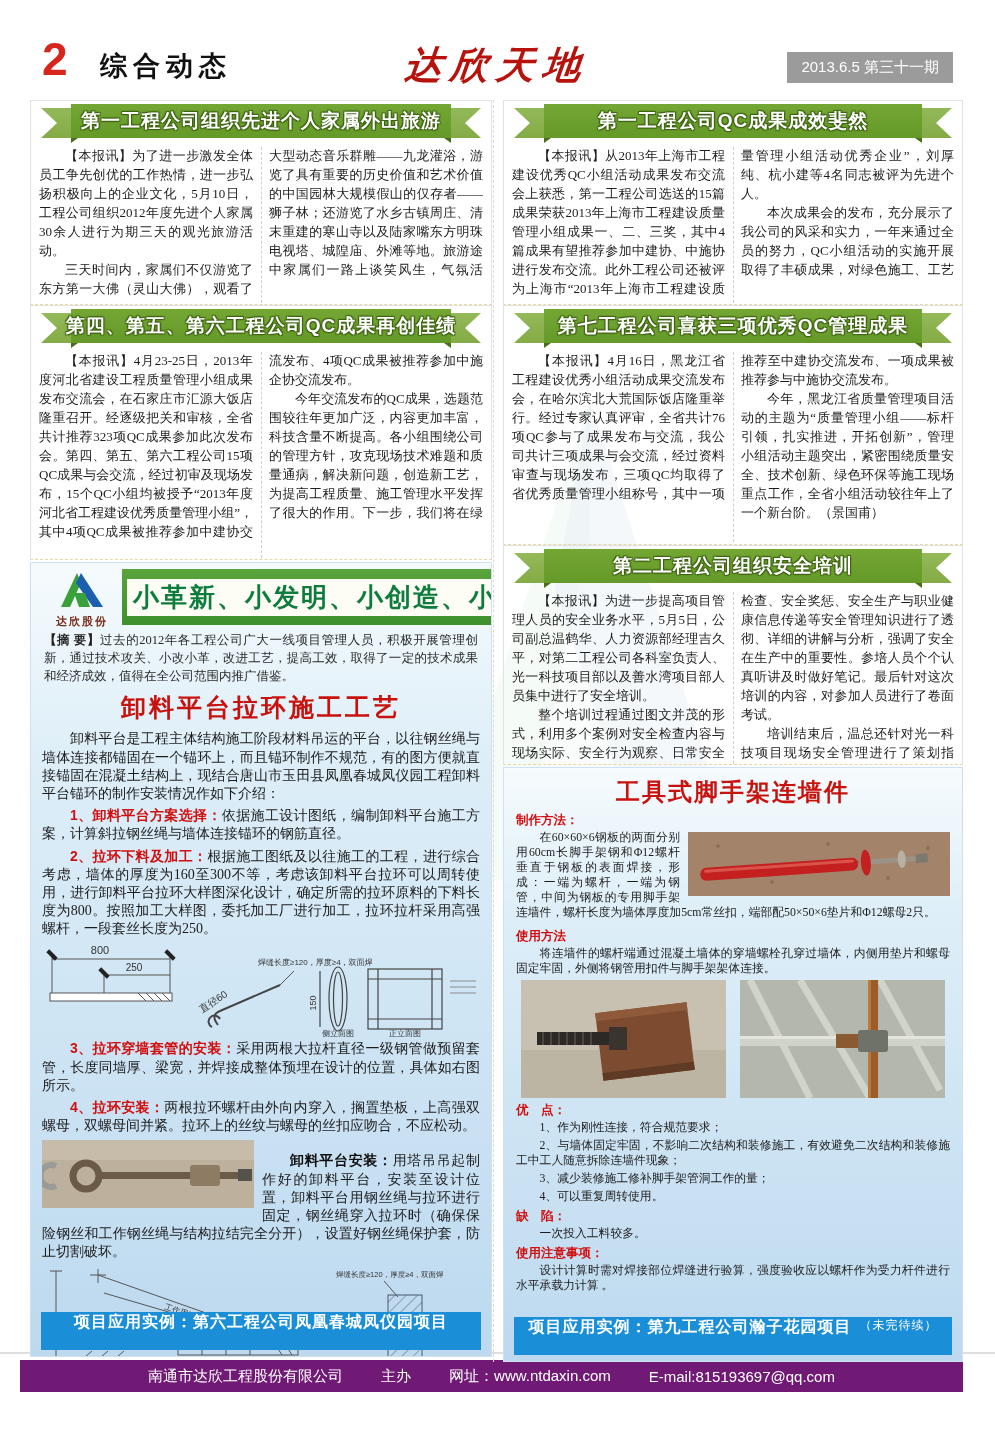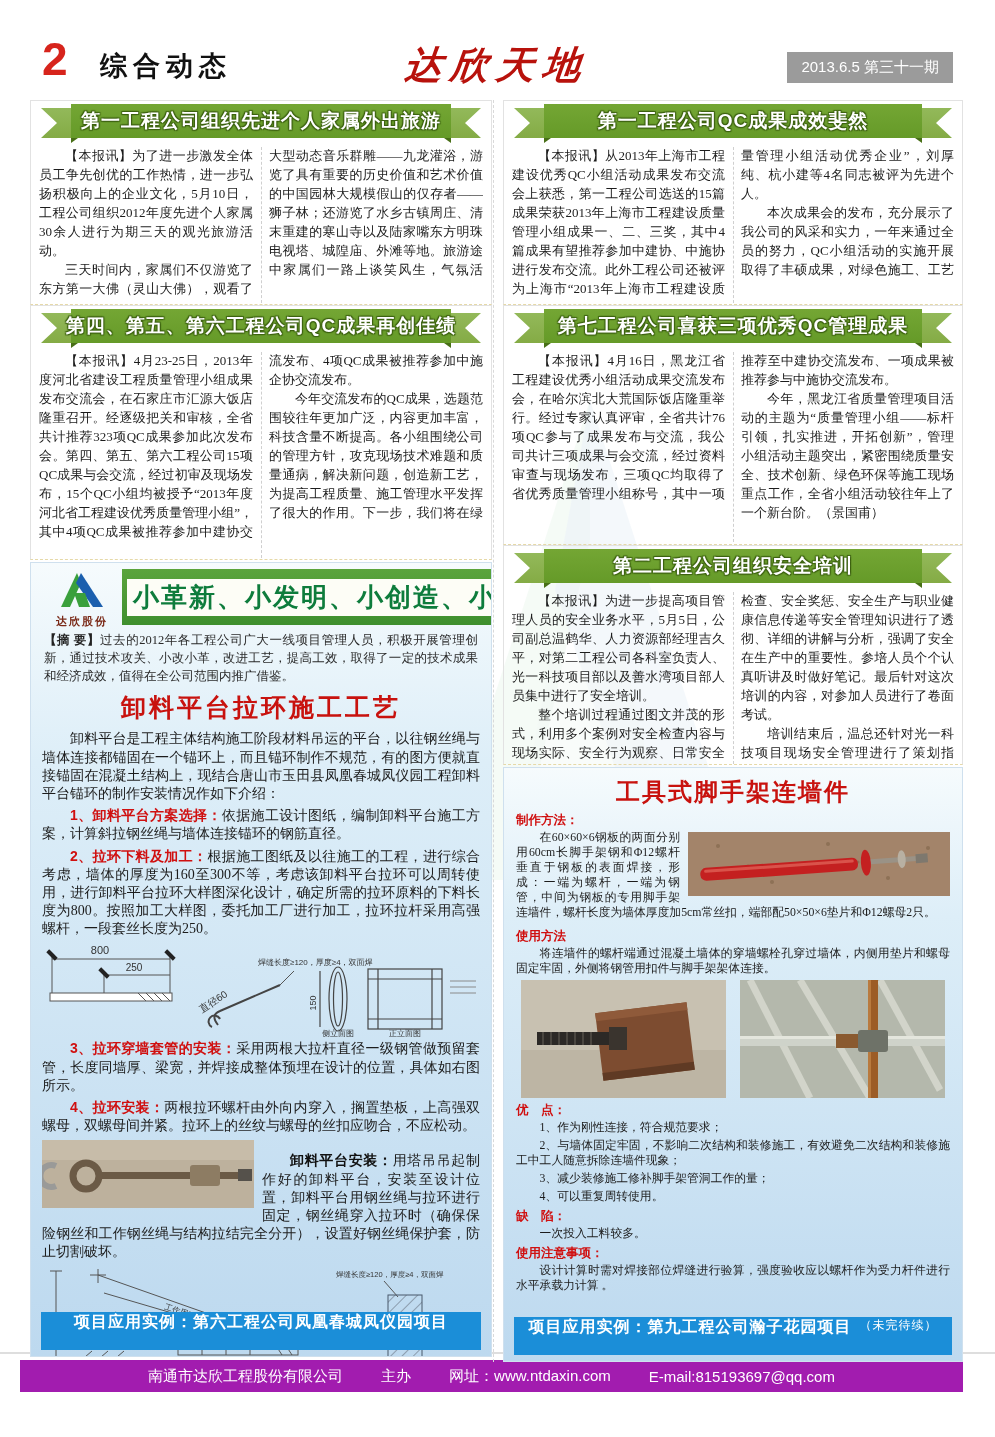--- a/index.html
+++ b/index.html
@@ -71,21 +71,21 @@
   .fl-l{float:left;margin:2px 8px 2px 0;}
   .fl-r{float:right;margin:2px 0 2px 8px;}
   .clear{clear:both;}
   
   .tech2{position:relative;margin-top:2px;height:595px;box-sizing:border-box;overflow:hidden;
          border:1px solid #cfe0ee;background:linear-gradient(180deg,#f6fbfd 0%,#ddeef8 25%,#bdd9ef 100%);
          padding:8px 12px 38px;}
   .photorow{display:flex;gap:14px;justify-content:center;margin:4px 0;}
   
   .footline{position:absolute;left:0;right:0;top:1352px;height:2px;background:#dedede;}
-  .footbar{position:absolute;left:20px;right:32px;top:1360px;height:32px;background:#a21caf;
+  .footbar{position:absolute;left:20px;right:32px;top:1360px;height:32px;background:#701a75;
            display:flex;align-items:center;justify-content:center;gap:38px;color:#fff;
            font-family:"Liberation Sans",sans-serif;font-size:15px;}
   svg text{font-family:"Liberation Sans",sans-serif;fill:#333;}
 </style>
 </head>
 <body>
 
 <div class="page">
 
   <svg class="wmark" style="left:395px;top:360px;" width="390" height="560" viewBox="0 0 390 560">

